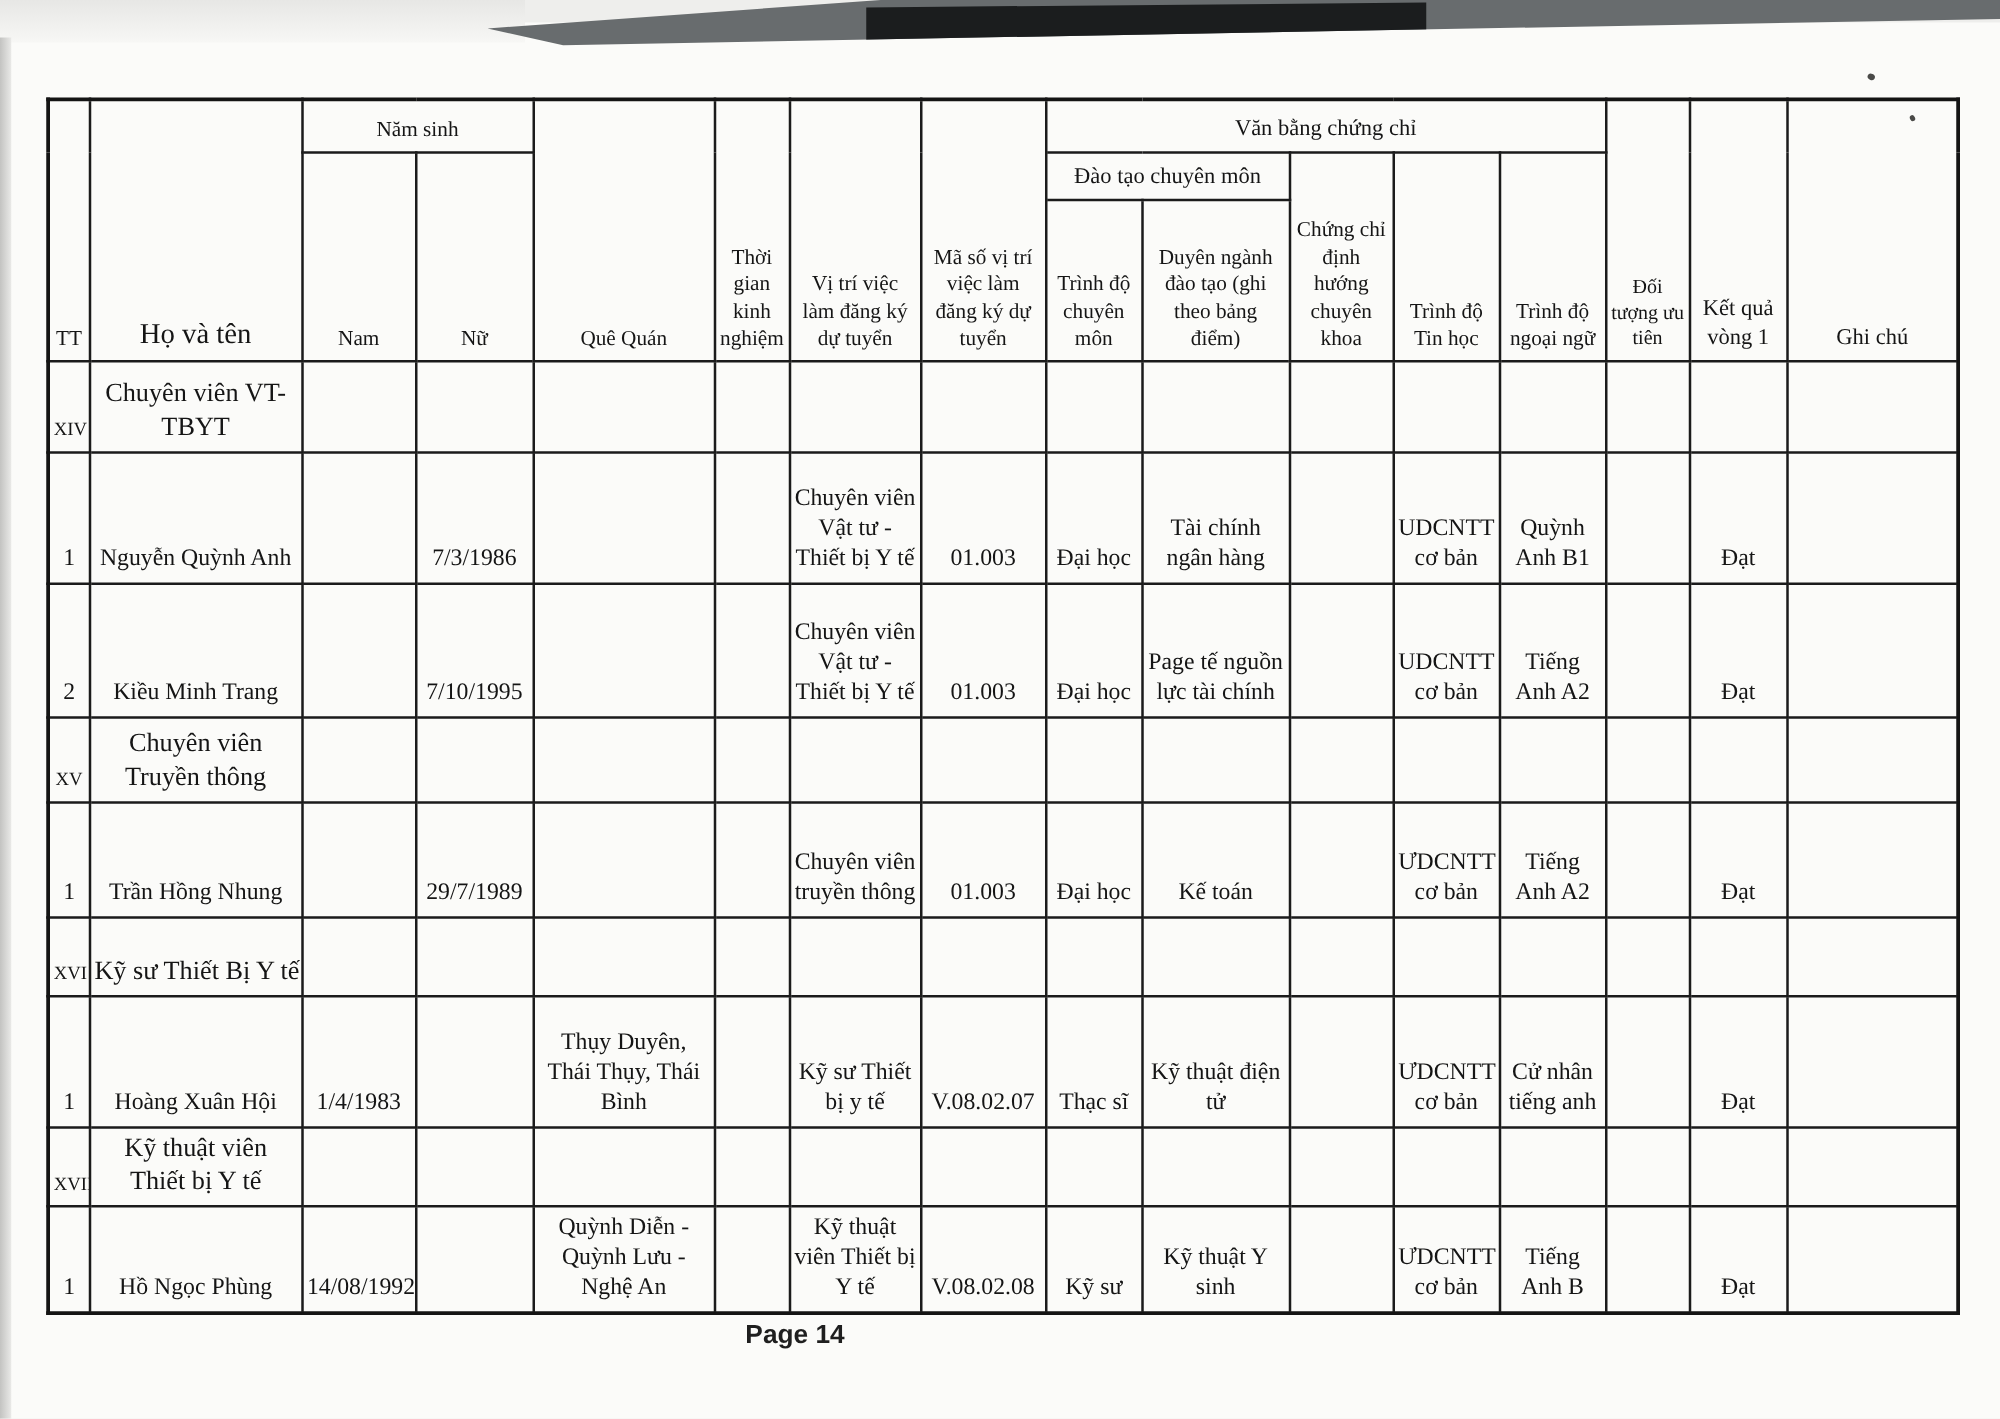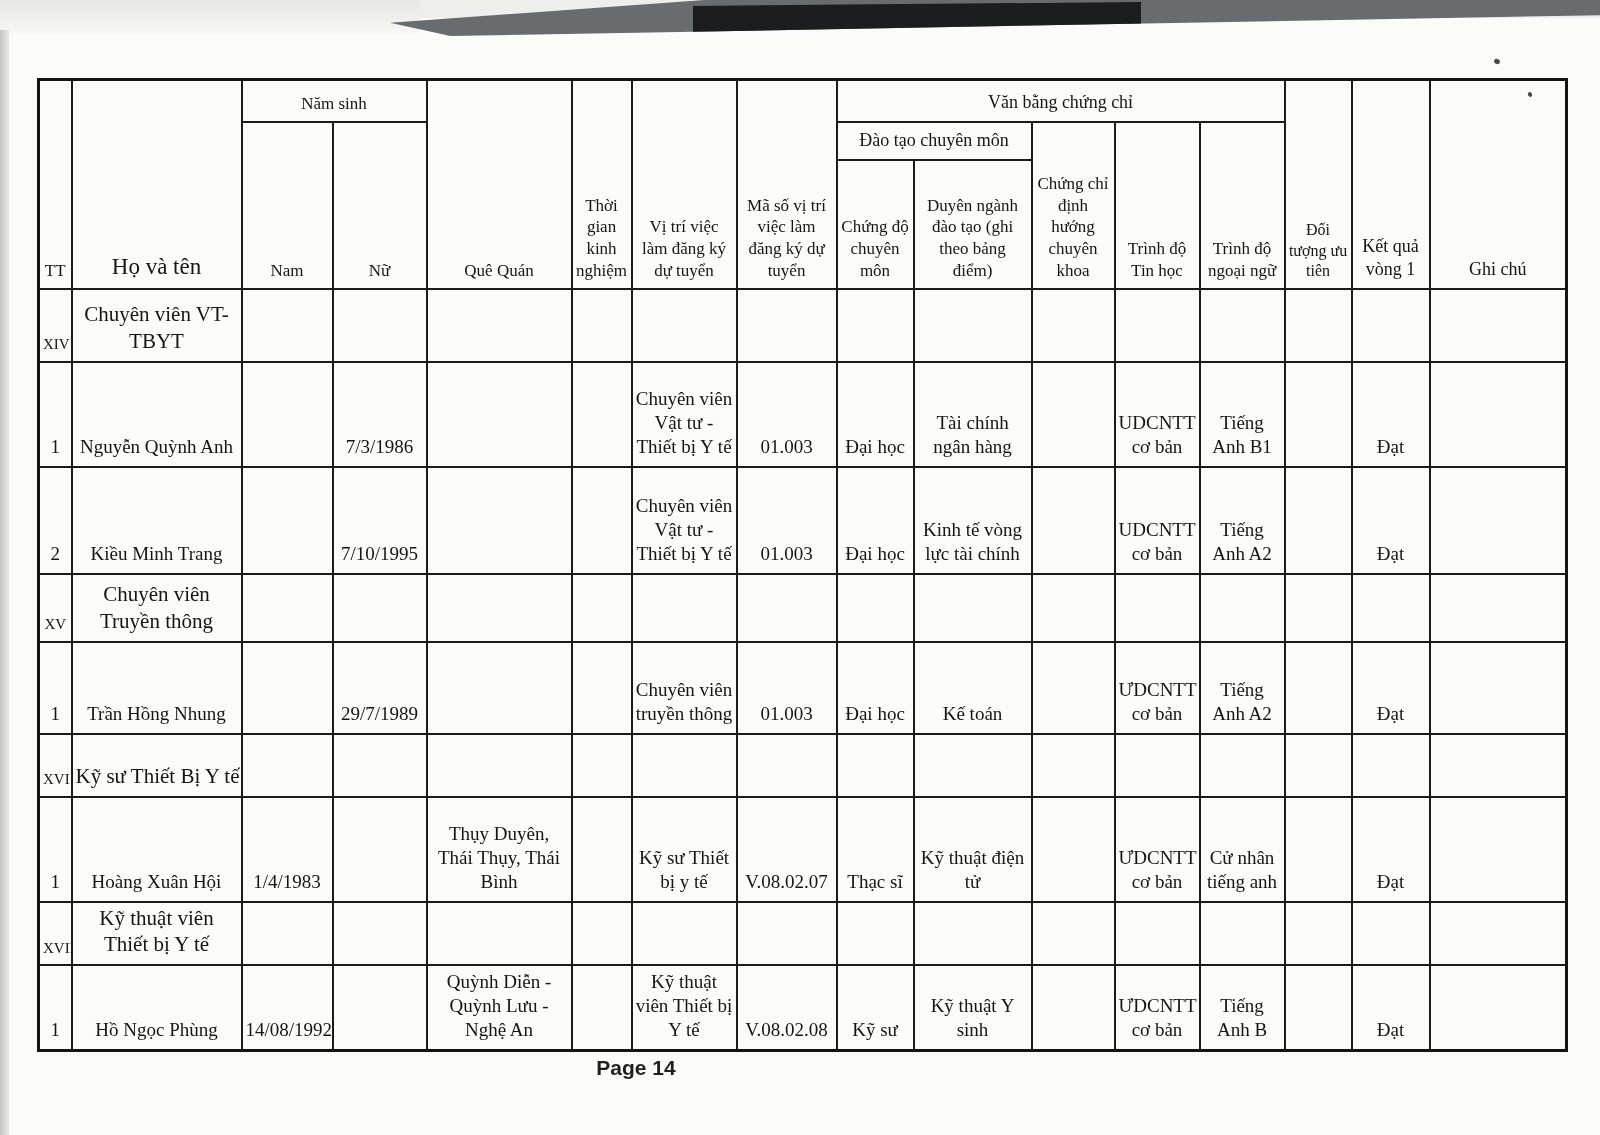--- a/index.html
+++ b/index.html
@@ -123,21 +123,21 @@
     </tr>
     <tr style="height:38px">
       <th rowspan="2">Nam</th>
       <th rowspan="2">Nữ</th>
       <th colspan="2" class="group-mid bold big">Đào tạo chuyên môn</th>
       <th rowspan="2">Chứng chỉ định hướng chuyên khoa</th>
       <th rowspan="2">Trình độ Tin học</th>
       <th rowspan="2">Trình độ ngoại ngữ</th>
     </tr>
     <tr style="height:129px">
-      <th>Chứng độ chuyên môn</th>
+      <th>Trình độ chuyên môn</th>
       <th>Duyên ngành đào tạo (ghi theo bảng điểm)</th>
     </tr>
   </thead>
   <tbody>
 
     <tr style="height:73px">
       <td class="tt-sec">XIV</td>
       <td class="sec">Chuyên viên VT-TBYT</td>
       <td></td>
         <td></td>
@@ -161,37 +161,37 @@
       <td></td>
       <td>7/3/1986</td>
       <td></td>
       <td></td>
       <td class="pos">Chuyên viên Vật tư - Thiết bị Y tế</td>
       <td>01.003</td>
       <td>Đại học</td>
       <td>Tài chính ngân hàng</td>
       <td></td>
       <td>UDCNTT cơ bản</td>
-      <td>Tiếng Anh B1</td>
+      <td>Quỳnh Anh B1</td>
       <td></td>
       <td class="result">Đạt</td>
       <td></td>
     </tr>
 
     <tr style="height:107px">
       <td>2</td>
       <td class="l">Kiều Minh Trang</td>
       <td></td>
       <td>7/10/1995</td>
       <td></td>
       <td></td>
       <td class="pos">Chuyên viên Vật tư - Thiết bị Y tế</td>
       <td>01.003</td>
       <td>Đại học</td>
-      <td>Kinh tế vòng lực tài chính</td>
+      <td>Page tế nguồn lực tài chính</td>
       <td></td>
       <td>UDCNTT cơ bản</td>
       <td>Tiếng Anh A2</td>
       <td></td>
       <td class="result">Đạt</td>
       <td></td>
     </tr>
 
     <tr style="height:68px">
       <td class="tt-sec">XV</td>

